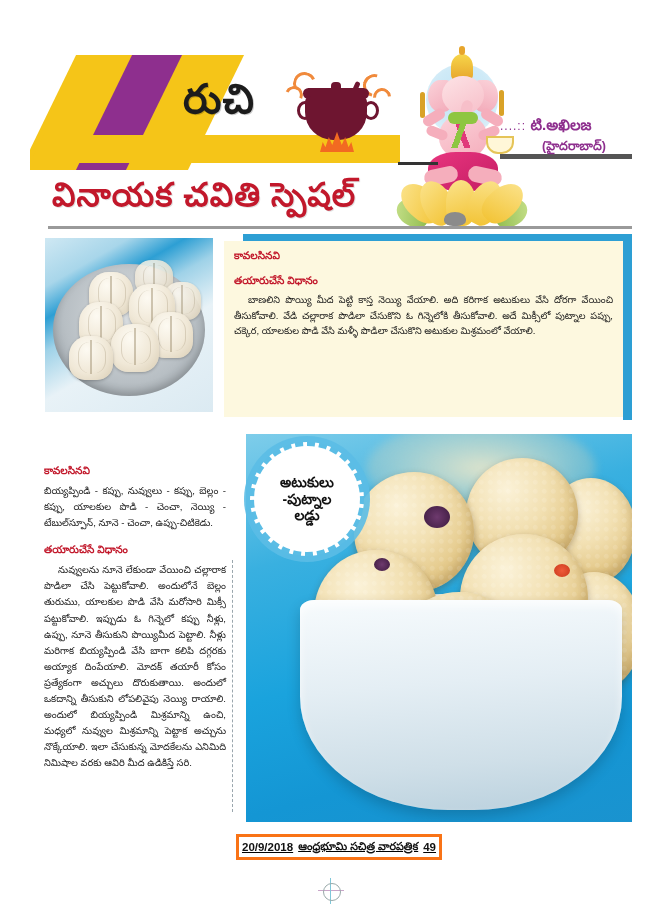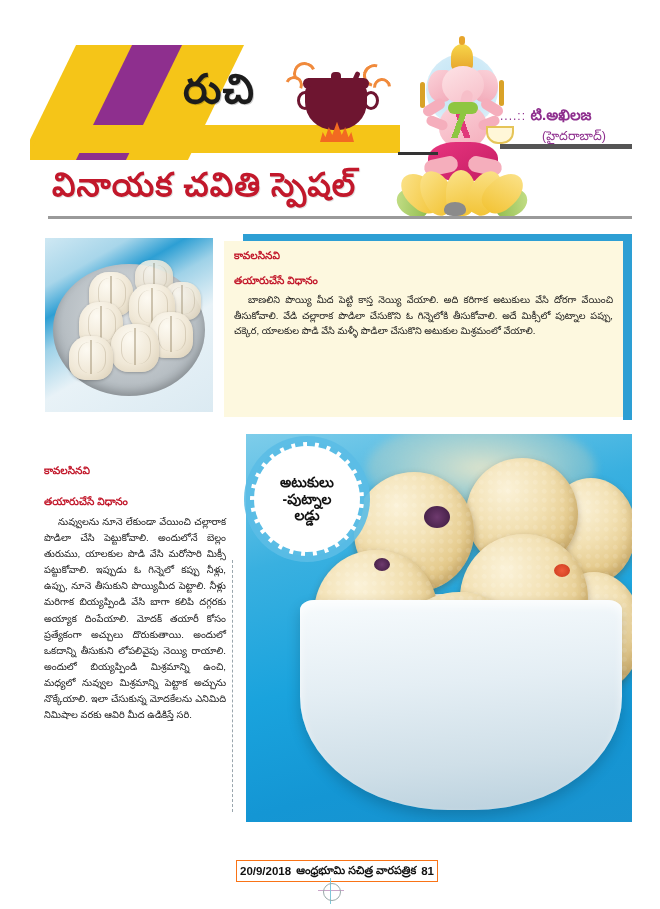--- a/index.html
+++ b/index.html
@@ -5,21 +5,21 @@
 <style>
   html,body{margin:0;padding:0;background:#ffffff;}
   body{
     width:660px;height:909px;position:relative;overflow:hidden;
     font-family:"Liberation Sans","DejaVu Sans",sans-serif;
     background:#fefefe;
   }
   .page{position:absolute;inset:0;background:#ffffff;}
 
   
-  .header{position:absolute;left:0;top:0;width:660px;height:232px;}
+  .header{position:absolute;left:0;top:10px;width:660px;height:232px;}
 
   .chev-wrap{position:absolute;left:30px;top:45px;width:340px;height:115px;overflow:hidden;}
   .chev{position:absolute;top:0;height:115px;transform:skewX(-26deg);}
   .chev.y1{left:18px;width:60px;background:#f5c518;}
   .chev.p1{left:74px;width:52px;background:#8e2f8e;}
   .chev.y2{left:124px;width:62px;background:#f5c518;}
 
   .yellowbar{position:absolute;left:48px;top:125px;width:352px;height:28px;background:#f5c518;}
   .yellowbar2{position:absolute;left:38px;top:120px;width:20px;height:33px;background:#f5c518;transform:skewX(-26deg);}
 
@@ -101,21 +101,21 @@
   .petal.g1{left:-4px;bottom:2px;width:26px;height:34px;transform:rotate(-62deg);
             background:linear-gradient(160deg,#c6e08a,#8cb949);}
   .petal.g2{left:94px;bottom:2px;width:26px;height:34px;transform:rotate(62deg);
             background:linear-gradient(200deg,#c6e08a,#8cb949);}
   .g-mouse{position:absolute;left:40px;top:160px;width:22px;height:14px;background:#8b8b8b;
            border-radius:50% 50% 40% 40%;}
 
   .byline{position:absolute;left:500px;top:106px;width:148px;text-align:left;}
   .byline .dots{color:#8e2f8e;font-size:12px;letter-spacing:1px;}
   .byline .name{color:#8e2f8e;font-size:15px;font-weight:bold;display:inline;}
-  .byline .city{color:#8e2f8e;font-size:12.5px;font-weight:normal;text-align:center;width:100%;display:block;margin-top:2px;}
+  .byline .city{color:#8e2f8e;font-size:12.5px;font-weight:bold;text-align:center;width:100%;display:block;margin-top:2px;}
 
   .hdr-rule{position:absolute;left:500px;top:144px;width:132px;height:5px;background:#555;}
   .hdr-rule2{position:absolute;left:398px;top:152px;width:40px;height:3px;background:#333;}
 
   .maintitle{
     position:absolute;left:52px;top:166px;
     font-size:33px;font-weight:bold;color:#c2182b;letter-spacing:1px;
     text-shadow:1px 1px 0 rgba(0,0,0,.12);white-space:nowrap;
   }
   .title-rule{position:absolute;left:48px;top:216px;width:584px;height:3px;background:#9a9a9a;}
@@ -218,23 +218,24 @@
     position:absolute;left:250px;top:442px;width:106px;height:106px;border-radius:50%;
     background:#ffffff;border:4px dashed #5bbde5;
     display:flex;flex-direction:column;align-items:center;justify-content:center;
     box-shadow:0 0 0 6px rgba(91,189,229,.9);
     text-align:center;line-height:1.18;
   }
   .callout span{display:block;font-size:14px;font-weight:bold;color:#111;}
 
   
   .footer{
-    position:absolute;left:236px;top:860px;width:200px;height:20px;
-    border:1px solid #f97316;display:flex;align-items:center;justify-content:center;gap:5px;
+    position:absolute;left:236px;top:834px;width:200px;height:20px;
+    border:3px solid #f97316;display:flex;align-items:center;justify-content:center;gap:5px;
     background:#fff;
+    text-decoration:underline;
   }
   .footer .date{font-size:11.5px;font-weight:bold;color:#111;}
   .footer .pub{font-size:11px;font-weight:bold;color:#111;}
   .footer .pg{font-size:11.5px;font-weight:bold;color:#111;}
 
   .regmark{position:absolute;left:318px;top:878px;width:26px;height:26px;}
   .regmark .ring{position:absolute;left:5px;top:5px;width:16px;height:16px;border:1.3px solid #9aa;border-radius:50%;}
   .regmark .hl{position:absolute;left:0;top:12px;width:26px;height:1.3px;background:#c9a6c9;}
   .regmark .vl{position:absolute;left:12px;top:0;width:1.3px;height:26px;background:#7fc7d9;}
   .regmark .y{position:absolute;left:0;top:12px;width:10px;height:1.3px;background:#e8d98a;}
@@ -336,20 +337,21 @@
         <p class="rb-head">కావలసినవి</p>
         <div class="rb-gap"></div>
         <p class="rb-head">తయారుచేసే విధానం</p>
         <p class="rb-body indent">బాణలిని పొయ్యి మీద పెట్టి కాస్త నెయ్యి వేయాలి. అది కరిగాక అటుకులు వేసి దోరగా వేయించి తీసుకోవాలి. వేడి చల్లారాక పొడిలా చేసుకొని ఓ గిన్నెలోకి తీసుకోవాలి. అదే మిక్సీలో పుట్నాల పప్పు, చక్కెర, యాలకుల పొడి వేసి మళ్ళీ పొడిలా చేసుకొని అటుకుల మిశ్రమంలో వేయాలి.</p>
       </div>
     </div>
   </div>
 
   <div class="left-col">
     <p class="lc-head">కావలసినవి</p>
+    <p class="lc-body">బియ్యప్పిండి - కప్పు, నువ్వులు - కప్పు, బెల్లం - కప్పు, యాలకుల పొడి - చెంచా, నెయ్యి - టేబుల్‌స్పూన్, నూనె - చెంచా, ఉప్పు-చిటికెడు.</p>
     <div class="lc-gap"></div>
     <p class="lc-head">తయారుచేసే విధానం</p>
     <p class="lc-body indent">నువ్వులను నూనె లేకుండా వేయించి చల్లారాక పొడిలా చేసి పెట్టుకోవాలి. అందులోనే బెల్లం తురుము, యాలకుల పొడి వేసి మరోసారి మిక్సీ పట్టుకోవాలి. ఇప్పుడు ఓ గిన్నెలో కప్పు నీళ్లు, ఉప్పు, నూనె తీసుకుని పొయ్యిమీద పెట్టాలి. నీళ్లు మరిగాక బియ్యప్పిండి వేసి బాగా కలిపి దగ్గరకు అయ్యాక దింపేయాలి. మోదక్ తయారీ కోసం ప్రత్యేకంగా అచ్చులు దొరుకుతాయి. అందులో ఒకదాన్ని తీసుకుని లోపలివైపు నెయ్యి రాయాలి. అందులో బియ్యప్పిండి మిశ్రమాన్ని ఉంచి, మధ్యలో నువ్వుల మిశ్రమాన్ని పెట్టాక అచ్చును నొక్కేయాలి. ఇలా చేసుకున్న మోదకేలను ఎనిమిది నిమిషాల వరకు ఆవిరి మీద ఉడికిస్తే సరి.</p>
   </div>
   <div class="dashed-sep"></div>
 
   <div class="laddu-photo">
     <div class="ld-blur"></div>
     <div class="laddu l3"></div>
     <div class="laddu l2"></div>
@@ -372,21 +374,21 @@
 
   <div class="callout">
     <span>అటుకులు</span>
     <span>-పుట్నాల</span>
     <span>లడ్డు</span>
   </div>
 
   <div class="footer">
     <span class="date">20/9/2018</span>
     <span class="pub">ఆంధ్రభూమి సచిత్ర వారపత్రిక</span>
-    <span class="pg">81</span>
+    <span class="pg">49</span>
   </div>
 
   <div class="regmark">
     <div class="y"></div>
     <div class="hl"></div>
     <div class="vl"></div>
     <div class="ring"></div>
   </div>
 
 </div>

